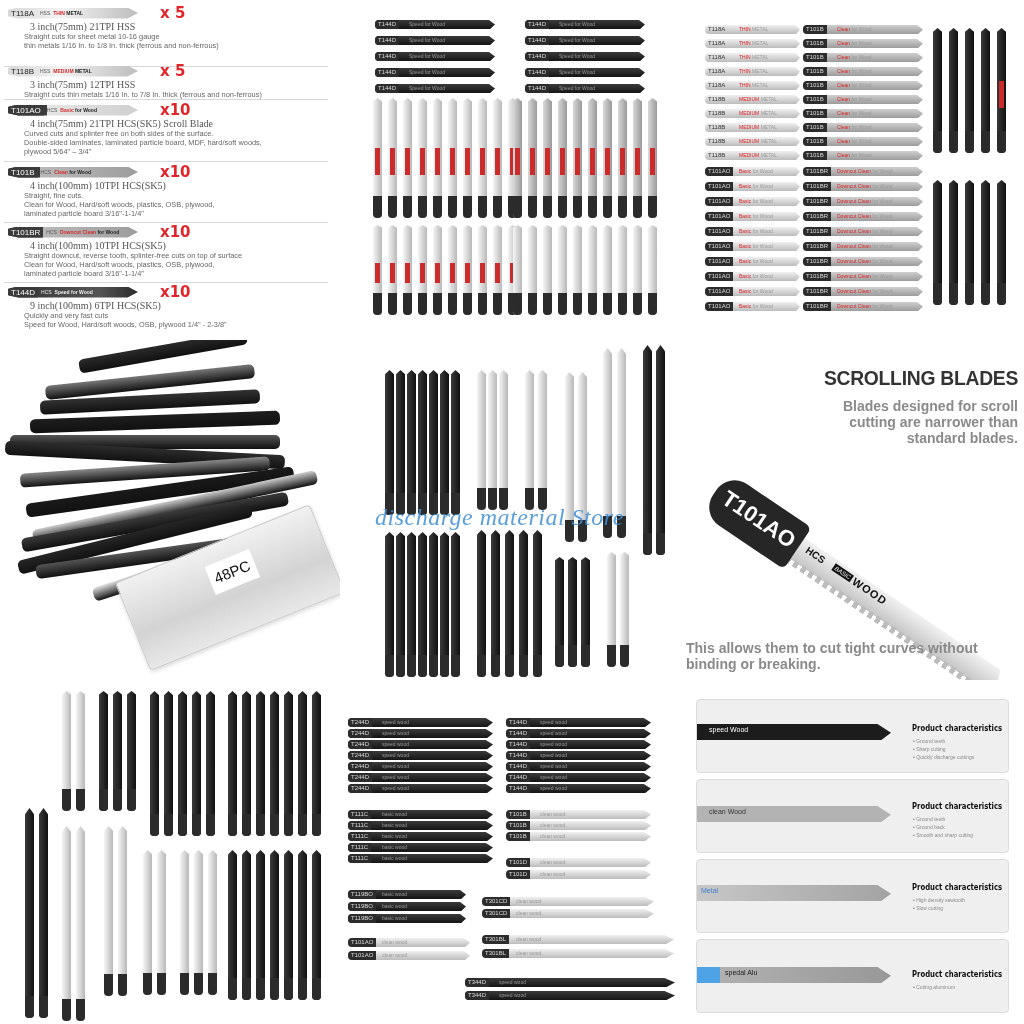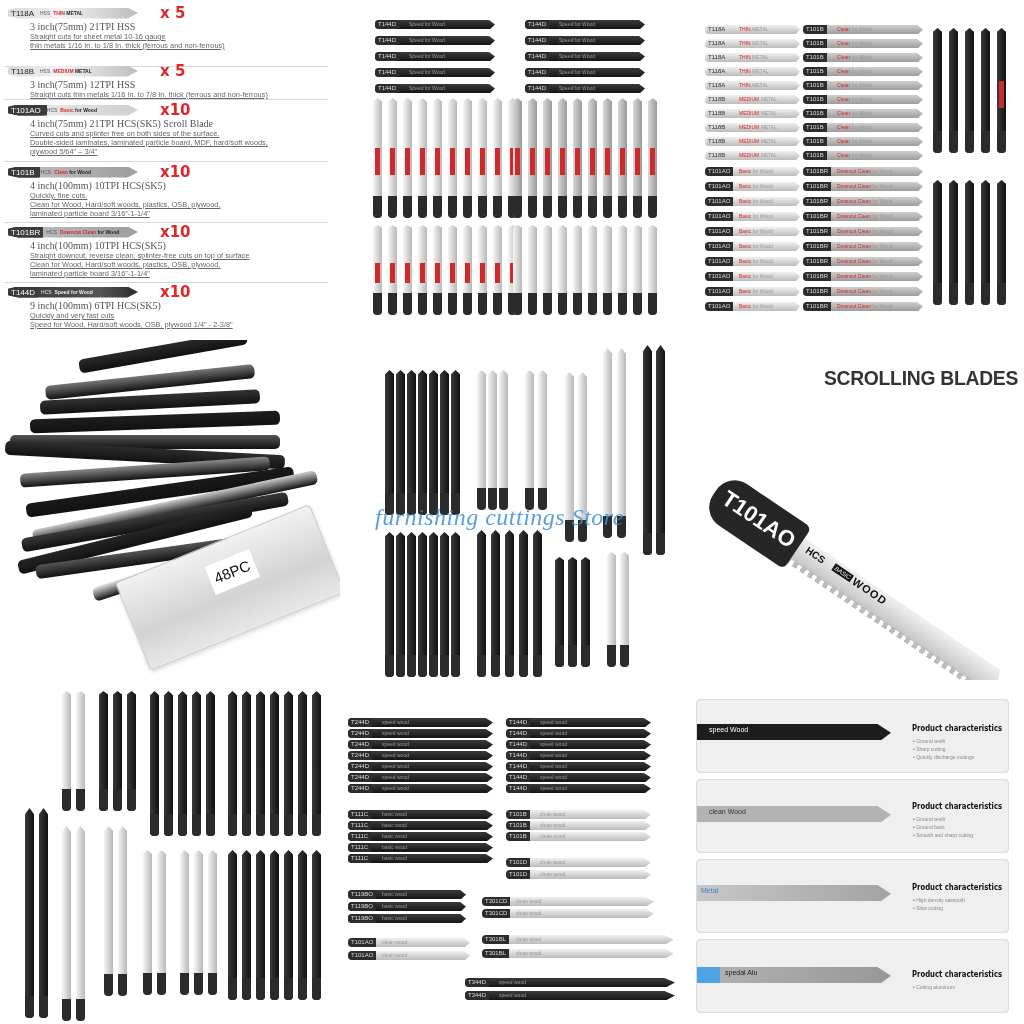--- a/index.html
+++ b/index.html
@@ -16,21 +16,21 @@
   .mini-blade.grey { background: linear-gradient(90deg,#9a9a9a,#c8c8c8 60%,#8d8d8d); }
   .mini-blade.dark { background: linear-gradient(90deg,#333,#555 70%,#2a2a2a); }
   .mini-blade .code { font-size: 8px; padding: 0 3px; height: 11px; line-height: 11px; color: #222; }
   .mini-blade .code.onDark { background: #3b3b3b; color: #fff; border-radius: 5px 0 0 5px; }
   .mini-blade .hs { font-size: 5px; color: #555; padding: 0 3px; }
   .mini-blade .lbl { font-size: 5px; font-weight: bold; color: #222; }
   .mini-blade .lbl .red { color: #d42a2a; }
   .mini-blade.dark .lbl, .mini-blade.dark .hs { color: #eee; }
   .qty { color: #e0262a; font-weight: bold; font-size: 15px; margin-left: 22px; font-family: "DejaVu Sans", sans-serif; }
   .spec .size { font-family: "Liberation Serif", serif; font-size: 10px; color: #555; margin-top: 1px; margin-left: 22px; }
-  .spec .desc { font-size: 7.4px; color: #666; margin-left: 22px; line-height: 9px; text-decoration: underline; }
+  .spec .desc { font-size: 7.4px; color: #666; margin-left: 16px; line-height: 9px; }
   .spec .divider { position: absolute; left: -4px; right: 0; border-top: 1px solid #d8d8d8; }
 
   
   .hblade { position: absolute; height: 9px; border-radius: 4px 0 0 4px;
       clip-path: polygon(0 0, 95% 0, 100% 50%, 96% 100%, 0 100%); }
   .hblade.black { background: linear-gradient(180deg,#3a3a3a,#151515); }
   .hblade.silver { background: linear-gradient(180deg,#f0f0f0,#bcbcbc); }
   .hblade.grey { background: linear-gradient(180deg,#cfcfcf,#9c9c9c); }
   .hblade .tag { position: absolute; left: 0; top: 0; height: 9px; font-size: 6px; line-height: 9px; padding: 0 3px; background: #2c2c2c; color: #ddd; border-radius: 4px 0 0 4px; }
   .hblade.silver .tag.light { background: transparent; color: #333; }
@@ -133,37 +133,37 @@
   <div class="spec" style="top:165px">
     <div class="bladeRow">
       <div class="mini-blade grey" style="background:linear-gradient(90deg,#3b3b3b 0 25%,#b9b9b9 25%,#9d9d9d)">
         <span class="code onDark">T101B</span>
         <span class="hs">HCS</span>
         <span class="lbl"><span class="red">Clean</span> <span>for Wood</span></span>
       </div>
       <span class="qty">x10</span>
     </div>
     <div class="size">4 inch(100mm)  10TPI  HCS(SK5)</div>
-    <div class="desc">Quickly, fine cuts.</div>
+    <div class="desc">Straight, fine cuts.</div>
     <div class="desc">Clean for Wood, Hard/soft woods, plastics, OSB, plywood,</div>
     <div class="desc"> laminated particle board 3/16"-1-1/4"</div>
     <div class="divider" style="top:57px"></div>
   </div>
 
   <div class="spec" style="top:225px">
     <div class="bladeRow">
       <div class="mini-blade grey" style="background:linear-gradient(90deg,#3b3b3b 0 26%,#b9b9b9 26%,#9d9d9d)">
         <span class="code onDark">T101BR</span>
         <span class="hs">HCS</span>
         <span class="lbl"><span class="red">Downcut Clean</span> <span>for Wood</span></span>
       </div>
       <span class="qty">x10</span>
     </div>
     <div class="size">4 inch(100mm)  10TPI  HCS(SK5)</div>
-    <div class="desc">Straight downcut, reverse clean, splinter-free cuts on top of surface</div>
+    <div class="desc">Straight downcut, reverse tooth, splinter-free cuts on top of surface</div>
     <div class="desc">Clean for Wood, Hard/soft woods, plastics, OSB, plywood,</div>
     <div class="desc"> laminated particle board 3/16"-1-1/4"</div>
     <div class="divider" style="top:57px"></div>
   </div>
 
   <div class="spec" style="top:285px">
     <div class="bladeRow">
       <div class="mini-blade dark">
         <span class="code onDark">T144D</span>
         <span class="hs">HCS</span>
@@ -699,30 +699,32 @@
         <div class="shank"></div>
       </div>
       <div class="vblade silver" style="left: 275px; top: 212px; height: 115px;">
         <div class="shank"></div>
       </div>
     </div>
 </div>
 
 <div class="tile" id="t6">
   <div class="title">SCROLLING BLADES</div>
+  <div class="sub">Blades designed for scroll cutting are narrower than standard blades.</div>
   <div class="bigblade">
     <div class="body"></div>
     <div class="teeth"></div>
     <div class="shank">
         <span>T101AO</span>
       </div>
     <span class="hcs">HCS</span>
     <span class="basic">BASIC</span>
     <span class="wood">WOOD</span>
   </div>
+  <div class="footText">This allows them to cut tight curves without binding or breaking.</div>
 </div>
 
 <div class="tile" id="t7" style="left:0;top:683px;width:340px;height:341px">
   <div id="t7blades">
       <div class="vblade silver" style="left: 62px; top: 8px; height: 120px;">
         <div class="shank"></div>
       </div>
       <div class="vblade silver" style="left: 76px; top: 8px; height: 120px;">
         <div class="shank"></div>
       </div>
@@ -1010,13 +1012,13 @@
     <div class="cblade" style="top:27px;background:linear-gradient(90deg,#4ea3e6 0 12%,#b0b0b0 12%,#989898)">
       <span class="ctext" style="color:#222;left:28px">spedal Alu</span>
     </div>
     <div class="ptitle" style="top:30px">Product characteristics</div>
     <ul style="top:43px">
       <li>Cutting aluminum</li>
     </ul>
   </div>
 </div>
 
-<div class="watermark">furnishing cuttings Store</div>
+<div class="watermark">discharge material Store</div>
 
 </body></html>

